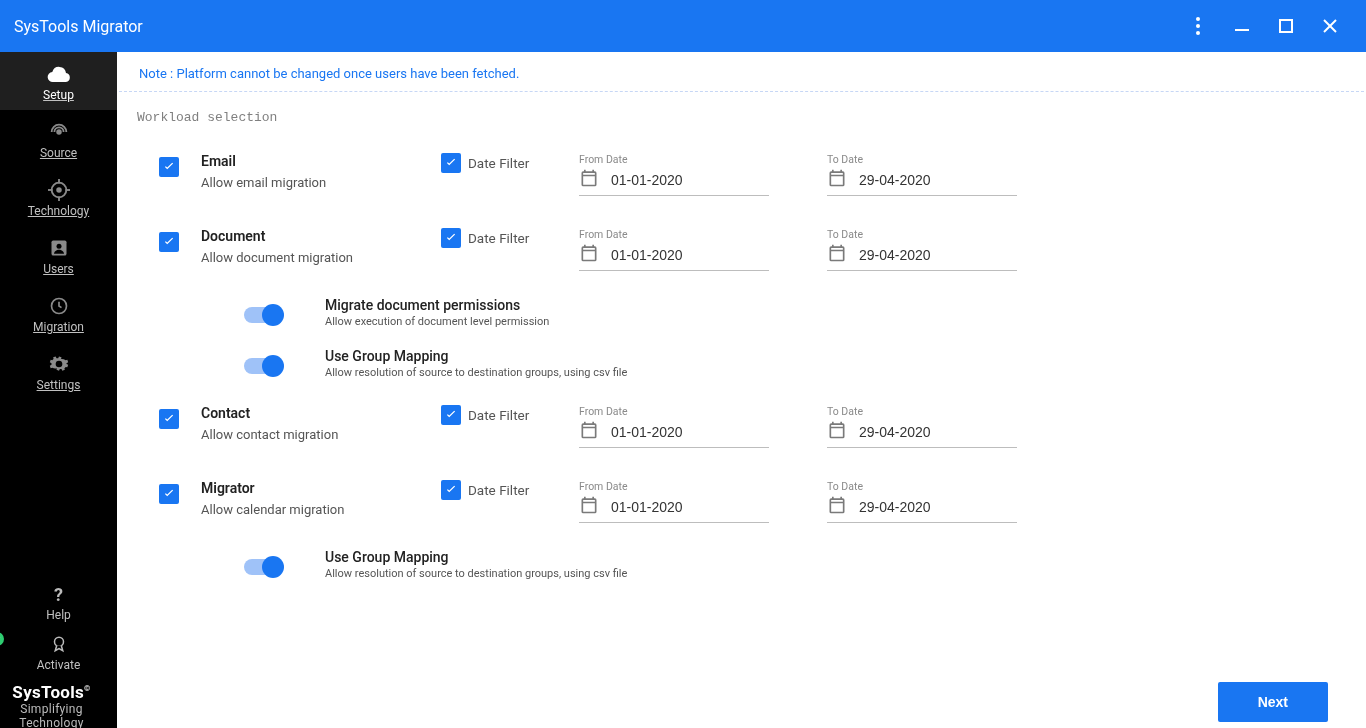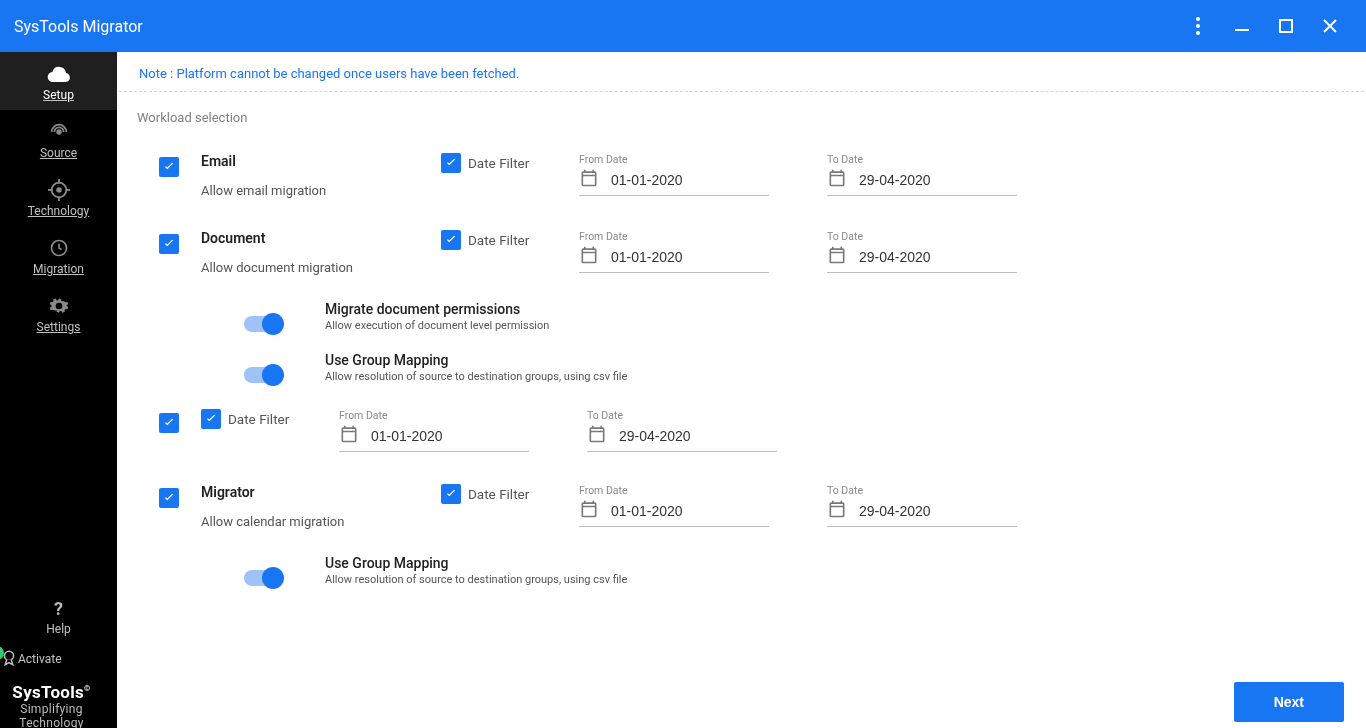--- a/index.html
+++ b/index.html
@@ -16,57 +16,57 @@
 
   .sidebar { width: 117px; background: #000; color: #c0c0c0; display: flex; flex-direction: column; align-items: flex-start; position: relative; text-decoration: underline; }
   .nav-item { width: 100%; display: flex; flex-direction: column; align-items: center; padding: 10px 0 8px 0; font-size: 12px; cursor: pointer; }
   .nav-item .icon { height: 24px; display:flex; align-items:center; justify-content:center; margin-bottom:2px; }
   .nav-item.active { background: #1f1f1f; color: #fff; }
   .sidebar-bottom { position: absolute; bottom: 60px; left:0; right:0; display:flex; flex-direction:column; align-items:center; gap:6px; }
   .sidebar-brand { position:absolute; bottom:6px; left:0; right:14px; text-align:center; color:#fff; }
   .sidebar-brand .brand { font-weight:700; font-size:17px; letter-spacing:0.3px; }
   .sidebar-brand .brand sup{ font-size:8px; }
   .sidebar-brand .tag { font-size:12px; color:#bbb; letter-spacing:0.3px;}
-  .activate-wrap{ position:relative; display:flex; flex-direction:row; align-items:center; }
+  .activate-wrap{ position:relative; display:flex; flex-direction:column; align-items:center; }
   .green-dot{ position:absolute; left:-10px; top:0; width:14px; height:14px; border-radius:50%; background:#2ecc71; display:flex; align-items:center; justify-content:center; }
   .green-dot svg{ width:9px; height:9px; }
 
   .main { flex:1; background:#fff; position:relative; display:flex; flex-direction:column; overflow:hidden; }
   .note { color:#1976f2; font-size:13px; padding:14px 20px 10px 20px; border-bottom:1px dashed #c7d7f5; margin:0 2px; }
   .content { flex:1; overflow-y:auto; padding:10px 20px 20px 20px; }
-  .section-title{ color:#808080; font-size:13px; margin:8px 0 20px 0; }
+  .section-title{ color:#808080; font-size:13px; margin:8px 0 20px 0;font-family:Liberation Mono, monospace; }
 
   .row { display:flex; align-items:flex-start; padding:8px 0 24px 0; }
   .col-check{ width:64px; display:flex; align-items:center; justify-content:center; padding-top:4px;}
   .col-info{ width:240px; }
   .col-filter{ width:138px; display:flex; align-items:center; gap:7px;}
   .col-date{ width:248px; }
   .wl-title{ font-weight:600; font-size:14px; color:#222; }
-  .wl-sub{ font-size:13px; color:#555; margin-top:14px; }
+  .wl-sub{ font-size:13px; color:#555; margin-top:6px; }
 
   .checkbox{ width:20px; height:20px; border-radius:2px; background:#1976f2; display:flex; align-items:center; justify-content:center; cursor:pointer; }
   .checkbox svg{ width:14px; height:14px; }
 
   .date-label{ font-size:10.5px; color:#8a8a8a; margin-bottom:2px;}
   .date-input{ display:flex; align-items:center; gap:12px; border-bottom:1px solid #bdbdbd; padding:0 0 4px 0; width:190px;}
   .date-input input{ border:none; outline:none; font-size:14px; color:#333; width:100%; padding:0; }
   .cal-icon svg{ width:20px; height:20px; fill:#7a7a7a; }
   .filter-label{ font-size:13.5px; color:#555;}
 
-  .subrow{ display:flex; align-items:flex-end; padding:2px 0 18px 0;gap:30px; }
+  .subrow{ display:flex; align-items:center; padding:2px 0 18px 0;gap:30px; }
   .subrow .col-check{ width:64px;}
   .subrow .switch-col{ width:64px; display:flex; align-items:center; justify-content:center; padding-top:4px;}
   .subrow .info{ }
   .sub-title{ font-weight:500; font-size:14px; color:#222; }
   .sub-desc{ font-size:11px; color:#555; margin-top:2px;}
 
   .switch{ position:relative; width:38px; height:16px; background:#9fc2f8; border-radius:10px; cursor:pointer; }
   .switch .knob{ position:absolute; right:-2px; top:-3px; width:22px; height:22px; border-radius:50%; background:#1976f2;  }
 
-  .next-btn{ position:absolute; right:22px; bottom:14px; background:#1976f2; color:#fff; border:none; padding:12px 40px; font-size:14px; font-weight:600; border-radius:2px; cursor:pointer;}
+  .next-btn{ position:absolute; right:38px; bottom:14px; background:#1976f2; color:#fff; border:none; padding:12px 40px; font-size:14px; font-weight:600; border-radius:2px; cursor:pointer;}
 
   .content::-webkit-scrollbar{width:8px}
   .content::-webkit-scrollbar-thumb{background:#c0c0c0; border-radius:4px}
 </style>
 </head>
 <body>
 
 <div class="titlebar">
   <span class="title">SysTools Migrator</span>
   <div class="spacer"></div>
@@ -119,20 +119,30 @@
           <svg width="22" height="22" viewBox="0 0 24 24">
             <circle cx="12" cy="12" r="3" fill="#8a8a8a"></circle>
             <circle cx="12" cy="12" r="8" fill="none" stroke="#8a8a8a" stroke-width="2"></circle>
             <line x1="12" y1="0" x2="12" y2="5" stroke="#8a8a8a" stroke-width="2"></line>
             <line x1="12" y1="19" x2="12" y2="24" stroke="#8a8a8a" stroke-width="2"></line>
             <line x1="0" y1="12" x2="5" y2="12" stroke="#8a8a8a" stroke-width="2"></line>
             <line x1="19" y1="12" x2="24" y2="12" stroke="#8a8a8a" stroke-width="2"></line>
           </svg>
         </span>
       <span>Technology</span>
+    </div>
+    <div class="nav-item">
+      <span class="icon">
+          <svg width="20" height="20" viewBox="0 0 24 24">
+            <rect x="3" y="3" width="18" height="18" rx="2" fill="#8a8a8a"></rect>
+            <circle cx="12" cy="10" r="3" fill="#000"></circle>
+            <path fill="#000" d="M6 19c0-3 3-5 6-5s6 2 6 5z"></path>
+          </svg>
+        </span>
+      <span>Users</span>
     </div>
     <div class="nav-item">
       <span class="icon">
           <svg width="20" height="20" viewBox="0 0 24 24">
             <circle cx="12" cy="12" r="9" fill="none" stroke="#8a8a8a" stroke-width="2"></circle>
             <path stroke="#8a8a8a" stroke-width="2" d="M12 7v5l3 2"></path>
           </svg>
         </span>
       <span>Migration</span>
     </div>
@@ -284,20 +294,24 @@
       </div>
 
       <div class="row">
         <div class="col-check">
             <div class="checkbox">
               <svg viewBox="0 0 24 24">
                 <path fill="#fff" d="M9 16l-4-4 1.5-1.5L9 13l8.5-8.5L19 6z"></path>
               </svg>
             </div>
           </div>
+        <div class="col-info">
+          <div class="wl-title">Contact</div>
+          <div class="wl-sub">Allow contact migration</div>
+        </div>
         <div class="col-filter">
           <div class="checkbox">
               <svg viewBox="0 0 24 24">
                 <path fill="#fff" d="M9 16l-4-4 1.5-1.5L9 13l8.5-8.5L19 6z"></path>
               </svg>
             </div>
           <span class="filter-label">Date Filter</span>
         </div>
         <div class="col-date">
           <div class="date-label">From Date</div>

